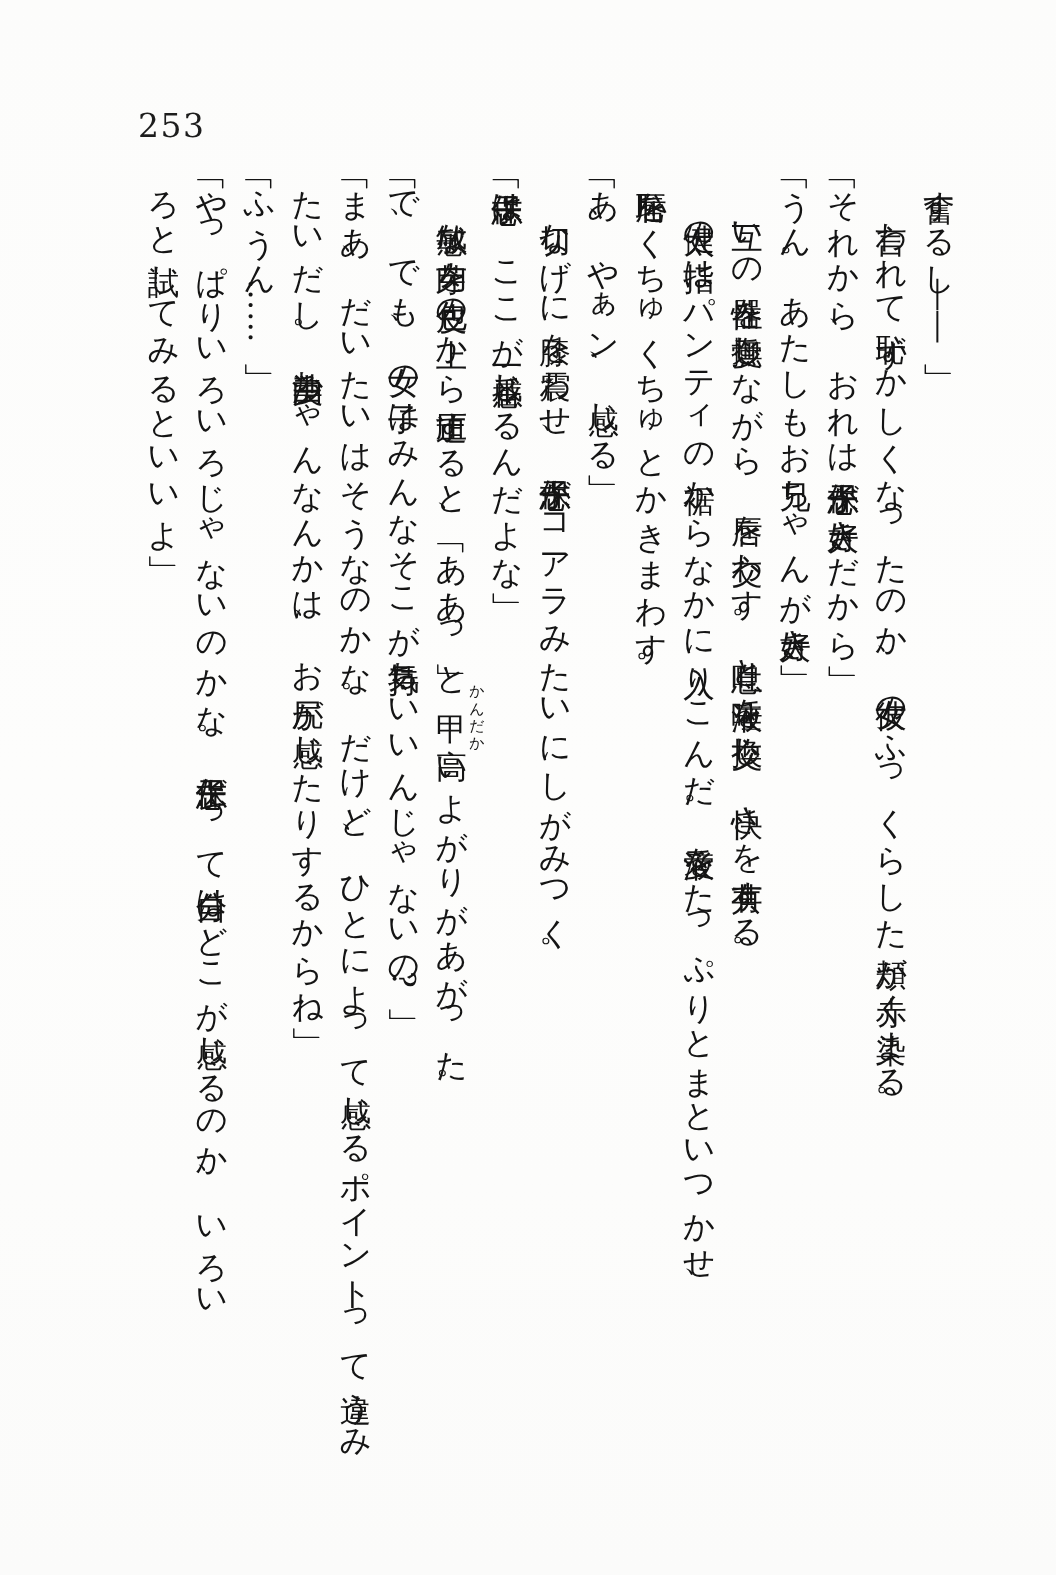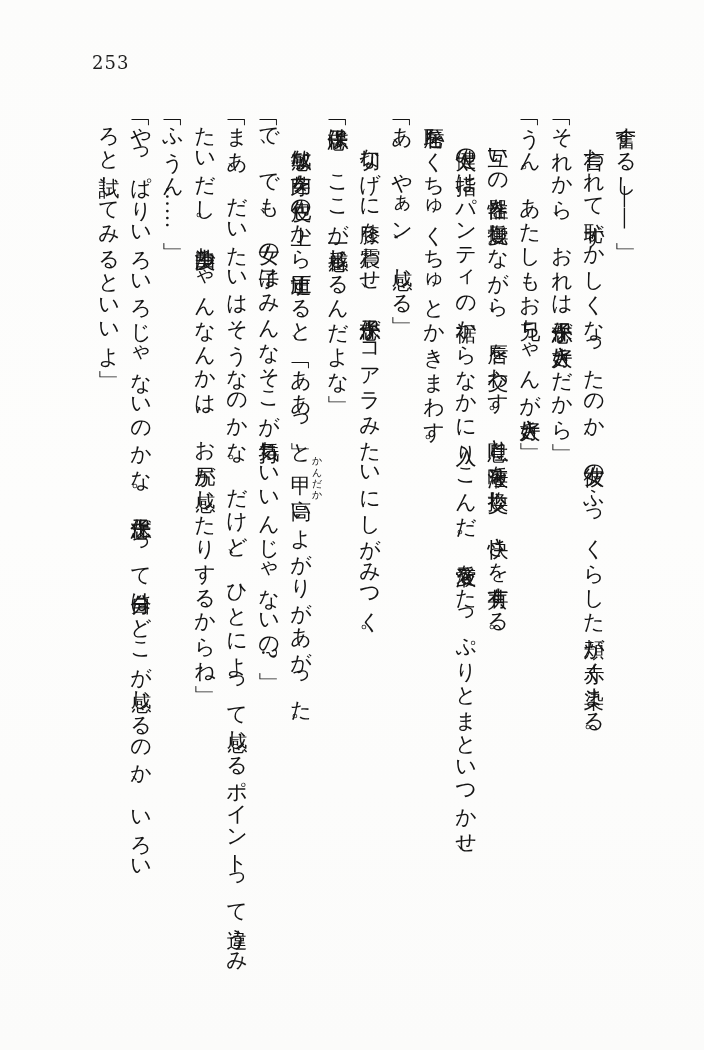--- a/index.html
+++ b/index.html
@@ -14,23 +14,23 @@
     overflow: hidden;
   }
   .page {
     position: absolute;
     inset: 0;
     background: linear-gradient(180deg, #fcfcfb 0%, #fdfdfc 50%, #fbfbfa 100%);
   }
   .page-number {
     position: absolute;
     left: 92px;
-    top: 52px;
+    top: 72px;
     font-family: "DejaVu Serif", "Liberation Serif", serif;
-    font-size: 18px;
+    font-size: 22px;
     letter-spacing: 1px;
     color: #1d1d1d;
   }
   .text-block {
     position: absolute;
     top: 112px;
     right: 62px;
     height: 846px;
     writing-mode: vertical-rl;
     text-orientation: mixed;

